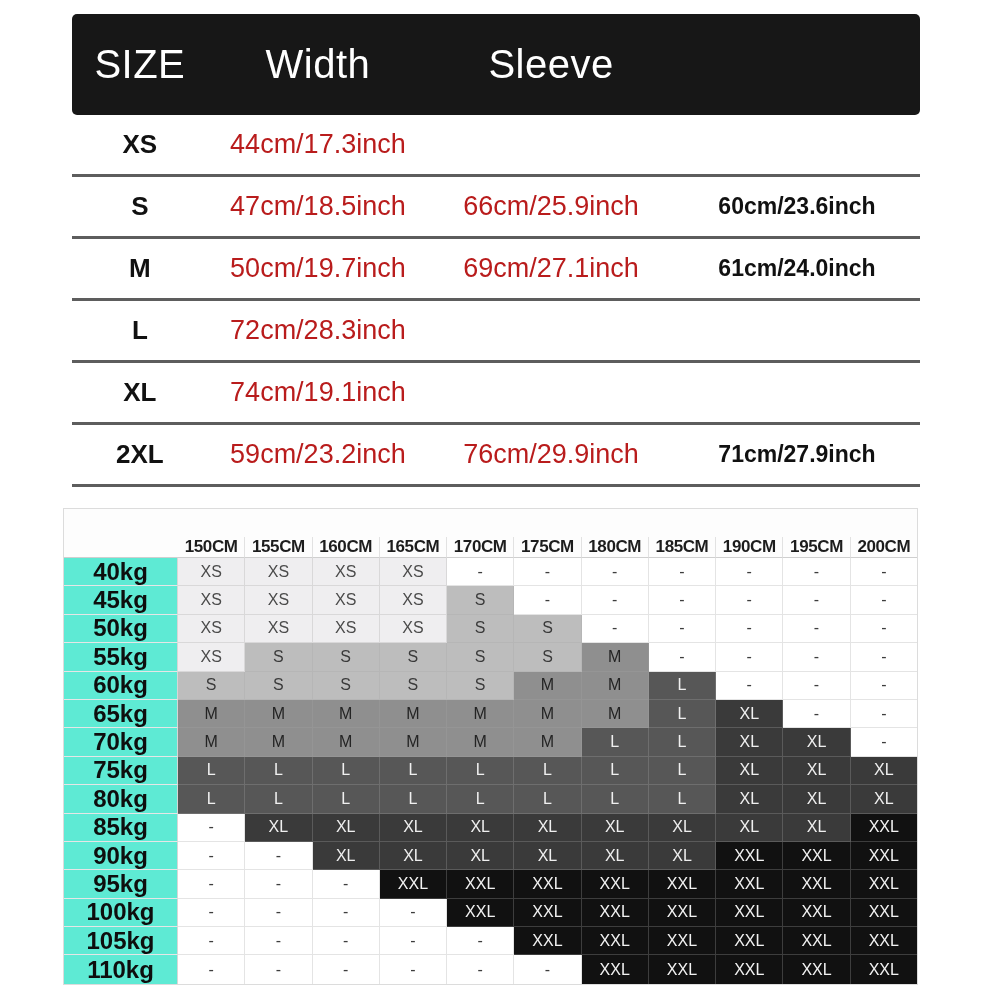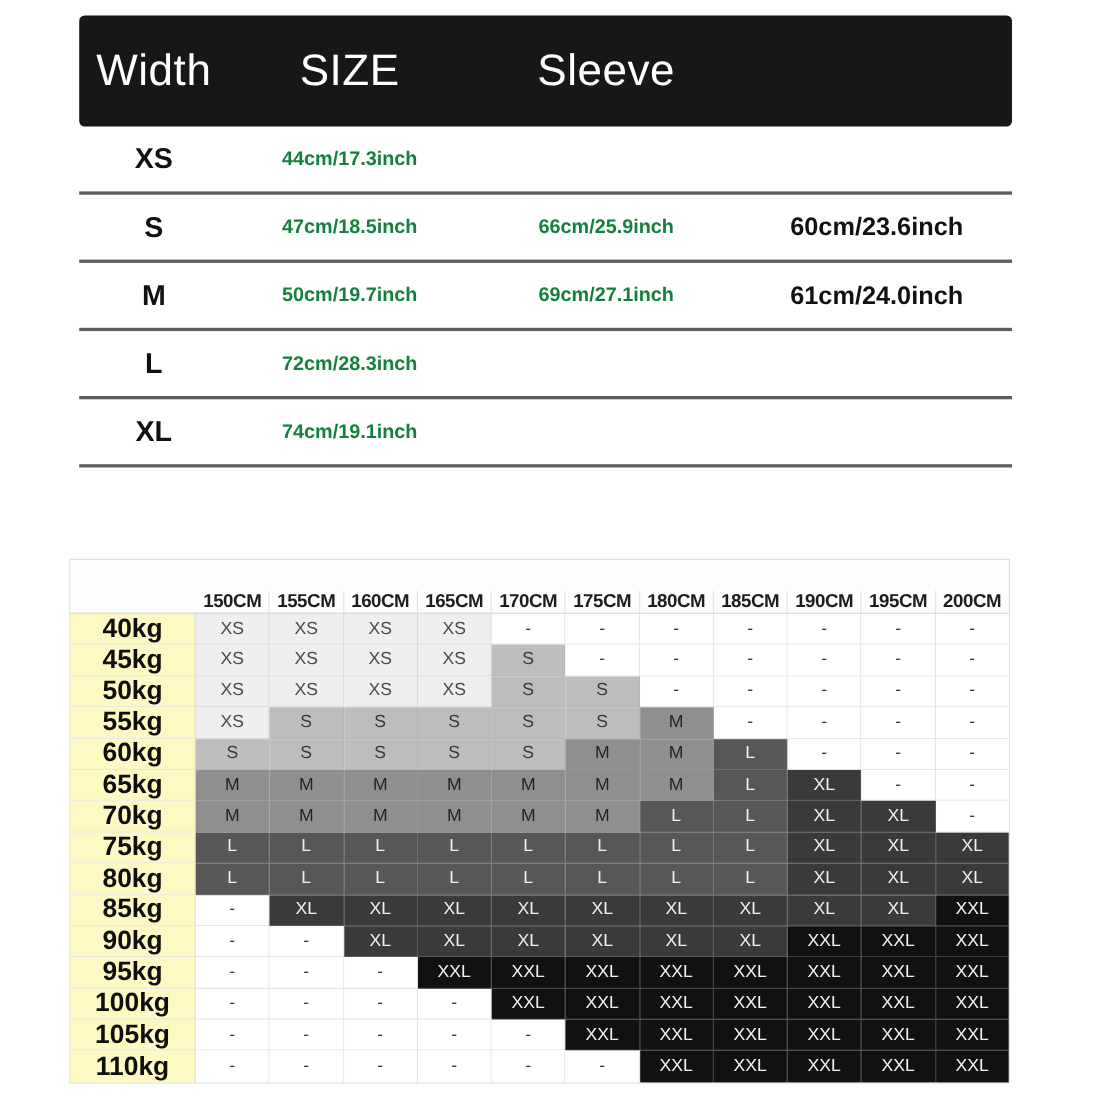--- a/index.html
+++ b/index.html
@@ -15,21 +15,21 @@
     height:101px; background:#171717; border-radius:5px;
     align-items:center; text-align:center;
     color:#ffffff; font-size:40px; font-weight:400; letter-spacing:0.5px;
   }
   .st-row {
     display:grid; grid-template-columns:16% 26% 29% 29%;
     height:59px; align-items:center; text-align:center;
     border-bottom:3px solid #5d5d5d;
   }
   .st-size   { font-size:26px; font-weight:700; color:#111111; }
-  .st-width, .st-length { font-size:18px; font-weight:700; color:#15803d; }
+  .st-width, .st-length { font-size:27px; font-weight:400; color:#b91c1c; }
   .st-sleeve { font-size:23px; font-weight:700; color:#111111; }
 
   
   .matrix {
     position:absolute; left:63px; top:508px; width:855px;
     border:1px solid #dcdcdc; box-sizing:border-box; background:#fdfdfd;
   }
   .m-hrow { display:flex; height:49px;align-items:flex-end; }
   .m-corner {
     width:114px; flex:0 0 114px; box-sizing:border-box;
@@ -39,39 +39,39 @@
     flex:1; display:flex; align-items:center; justify-content:center;
     box-sizing:border-box; border-right:1px solid #e2e2e2; border-bottom:1px solid #cfcfcf;
     font-weight:700; font-size:17px; letter-spacing:-0.4px; color:#1d1d1d;
   }
   .m-hcell:last-child { border-right:none; }
   .m-row { display:flex; height:28.4px; }
   .m-label {
     width:114px; flex:0 0 114px; box-sizing:border-box;
     display:flex; align-items:center; justify-content:center;
     border-right:1px solid #d6d6d6; border-bottom:1px solid #e6e6e6;
-    font-weight:700; font-size:24px; color:#0e0e0e; background:#fef9c3;
+    font-weight:700; font-size:24px; color:#0e0e0e; background:#5eead4;
   }
   .m-cell {
     flex:1; display:flex; align-items:center; justify-content:center;
     box-sizing:border-box;
     border-right:1px solid rgba(165,165,165,0.30);
     border-bottom:1px solid rgba(165,165,165,0.30);
     font-size:16px; font-weight:500;
   }
   .m-cell:last-child { border-right:none; }
   .m-row:last-child .m-cell, .m-row:last-child .m-label { border-bottom:none; }
 </style>
 </head>
 <body>
 
 <div class="size-table">
   <div class="st-header">
+    <div>SIZE</div>
     <div>Width</div>
-    <div>SIZE</div>
     <div>Sleeve</div>
   </div>
 
   <div class="st-row">
     <div class="st-size">XS</div>
     <div class="st-width">44cm/17.3inch</div>
   </div>
   <div class="st-row">
     <div class="st-size">S</div>
     <div class="st-width">47cm/18.5inch</div>
@@ -84,20 +84,26 @@
     <div class="st-length">69cm/27.1inch</div>
     <div class="st-sleeve">61cm/24.0inch</div>
   </div>
   <div class="st-row">
     <div class="st-size">L</div>
     <div class="st-length">72cm/28.3inch</div>
   </div>
   <div class="st-row">
     <div class="st-size">XL</div>
     <div class="st-length">74cm/19.1inch</div>
+  </div>
+  <div class="st-row">
+    <div class="st-size">2XL</div>
+    <div class="st-width">59cm/23.2inch</div>
+    <div class="st-length">76cm/29.9inch</div>
+    <div class="st-sleeve">71cm/27.9inch</div>
   </div>
 </div>
 
 <div class="matrix">
   <div class="m-hrow">
     <div class="m-corner"></div>
 
   <div class="m-hcell">150CM</div>
       <div class="m-hcell">155CM</div>
       <div class="m-hcell">160CM</div>

